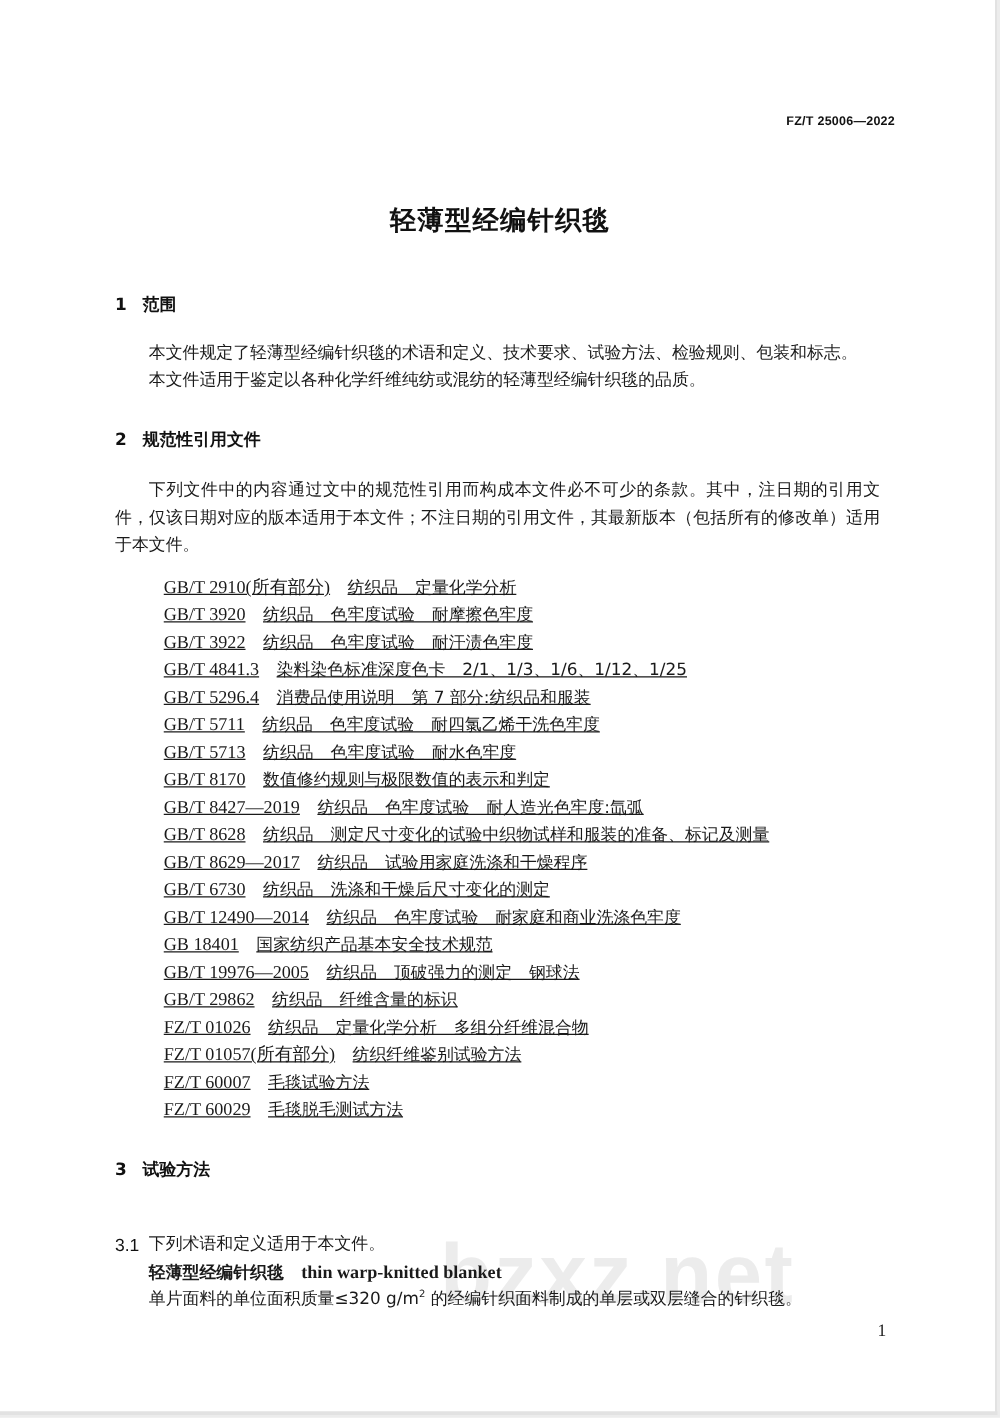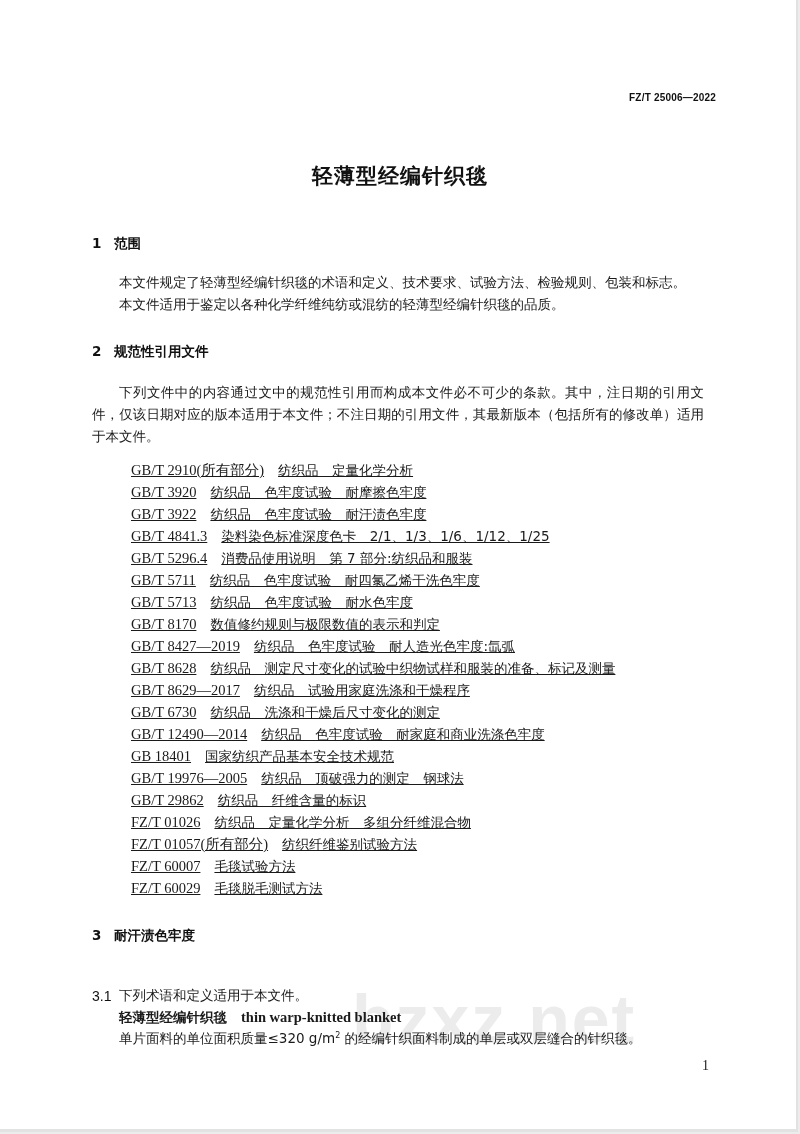--- a/index.html
+++ b/index.html
@@ -200,21 +200,21 @@
     <li class="ref-item"><span class="ref-code">GB 18401</span><span class="ref-title">国家纺织产品基本安全技术规范</span></li>
     <li class="ref-item"><span class="ref-code">GB/T 19976—2005</span><span class="ref-title">纺织品　顶破强力的测定　钢球法</span></li>
     <li class="ref-item"><span class="ref-code">GB/T 29862</span><span class="ref-title">纺织品　纤维含量的标识</span></li>
     <li class="ref-item"><span class="ref-code">FZ/T 01026</span><span class="ref-title">纺织品　定量化学分析　多组分纤维混合物</span></li>
     <li class="ref-item"><span class="ref-code">FZ/T 01057(所有部分)</span><span class="ref-title">纺织纤维鉴别试验方法</span></li>
     <li class="ref-item"><span class="ref-code">FZ/T 60007</span><span class="ref-title">毛毯试验方法</span></li>
     <li class="ref-item"><span class="ref-code">FZ/T 60029</span><span class="ref-title">毛毯脱毛测试方法</span></li>
   </ul>
 
   <div class="section-heading" style="top:927px;">
-    <span class="num">3</span><span>耐汗渍色牢度</span>
+    <span class="num">3</span><span>试验方法</span>
   </div>
   <div class="para" style="top:984px;">
     <span class="para-line">下列术语和定义适用于本文件。</span>
   </div>
 
   <div class="watermark">bzxz.net</div>
 
   <div class="subclause-num">3.1</div>
   <div class="term-line">
     <span class="term-zh">轻薄型经编针织毯</span><span class="term-en">thin warp-knitted blanket</span>

